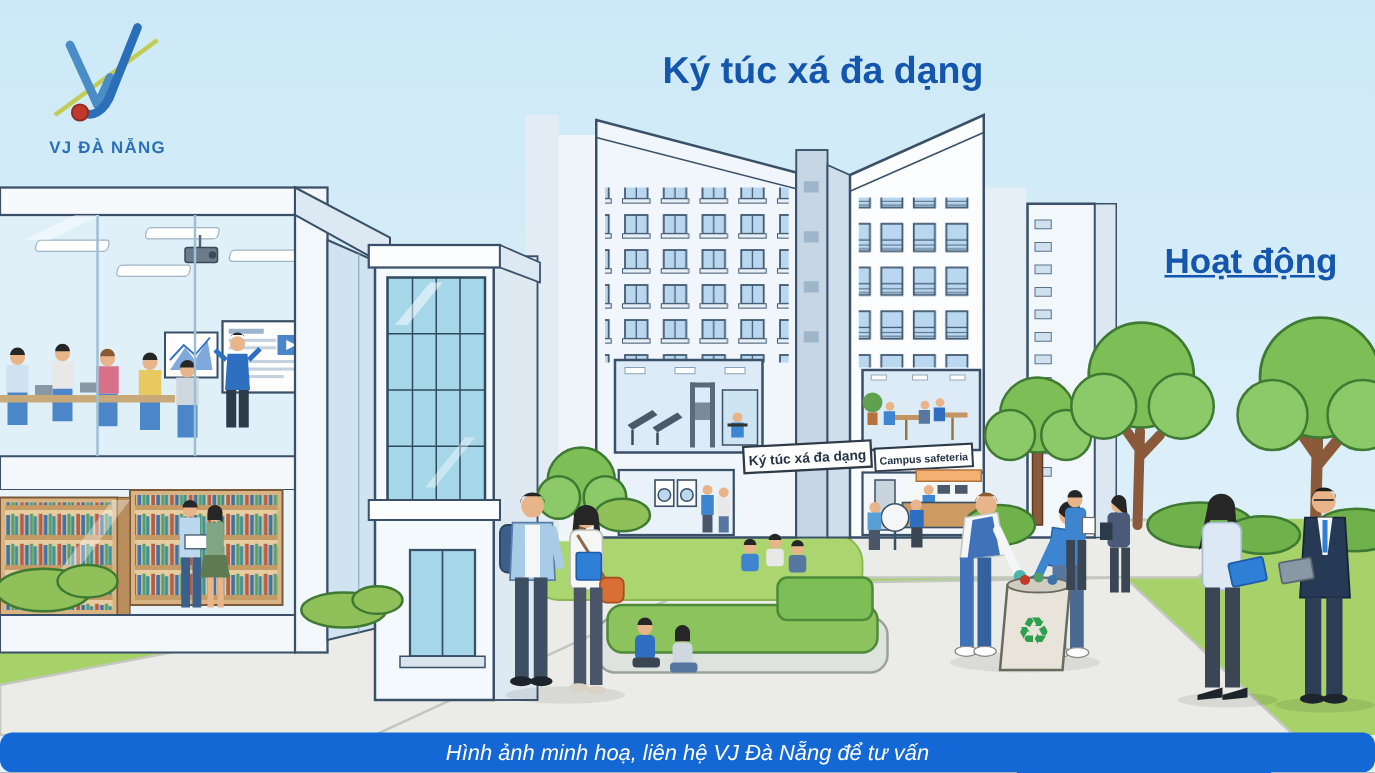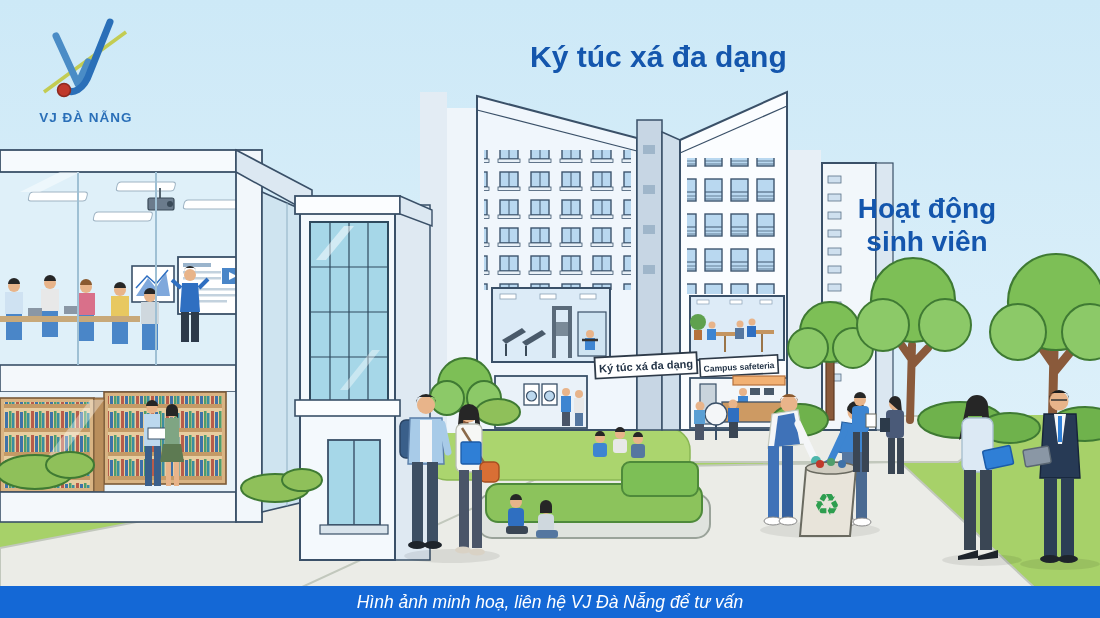--- a/index.html
+++ b/index.html
@@ -2,48 +2,47 @@
 <html><head>
 <meta charset="utf-8">
 <style>
   html,body{margin:0;padding:0;background:#888;}
   .stage{position:relative;width:1100px;height:618px;overflow:hidden;
          font-family:"Liberation Sans",sans-serif;background:#d0eaf7;}
   .scene{position:absolute;inset:0;}
   .caption{position:absolute;color:#1456ad;font-weight:bold;z-index:5;}
   .caption-facilities{left:112px;top:82px;font-size:28px;}
   .caption-dormitory{left:530px;top:40px;font-size:30px;}
-  .caption-activities{left:837px;top:192px;width:180px;text-align:center;
-                      font-size:28px;line-height:33px;}
+  .caption-activities{left:890px;top:192px;width:180px;text-align:right;
+                      font-size:28px;line-height:33px;text-decoration:underline;}
   .logo{position:absolute;left:26px;top:10px;width:120px;height:112px;z-index:5;}
   .logo-text{position:absolute;left:0;top:88px;width:120px;text-align:center;
              color:#2a6fb8;font-weight:bold;font-size:13.5px;letter-spacing:1px;margin-top:12px;}
   .footer-bar{position:absolute;left:0;bottom:0;width:1100px;height:32px;
-              background:#1468d6;z-index:6;display:flex;align-items:center;justify-content:center;}
+              background:#1468d6;z-index:6;display:flex;align-items:center;justify-content:center;border-radius:10px;}
   .footer-note{color:#fff;font-style:italic;font-size:17.5px;}
 </style>
 </head>
 <body>
 
 <div class="stage">
 
   <div class="logo">
     <svg width="120" height="112" viewBox="0 0 120 112">
       <line x1="18" y1="82" x2="100" y2="22" stroke="#c3cc52" stroke-width="3.5"></line>
       <path d="M30 26 L52 74 L62 52" fill="none" stroke="#4a8cc6" stroke-width="7" stroke-linecap="round" stroke-linejoin="round"></path>
       <path d="M84 12 L64 62 C58 80 46 86 38 78" fill="none" stroke="#2a6fb8" stroke-width="7" stroke-linecap="round"></path>
       <circle cx="38" cy="80" r="6.5" fill="#c0392b" stroke="#8e2a20" stroke-width="1.5"></circle>
     </svg>
     <div class="logo-text">VJ ĐÀ NẴNG</div>
   </div>
 
   <div class="caption caption-dormitory">Ký túc xá đa dạng</div>
   <div class="caption caption-activities">
     <div>Hoạt động</div>
-    <div>sinh viên</div>
   </div>
 
   <svg class="scene" width="1100" height="618" viewBox="0 0 1100 618">
     <defs>
       <linearGradient id="sky" x1="0" y1="0" x2="0" y2="1">
         <stop offset="0" stop-color="#cde9f7"></stop>
           <stop offset="1" stop-color="#e4f3fb"></stop>
       </linearGradient>
       <pattern id="winA" width="31" height="28" patternUnits="userSpaceOnUse">
         <rect x="4" y="4" width="18" height="15" fill="#b9d8f0" stroke="#3d556e" stroke-width="1.4"></rect>

